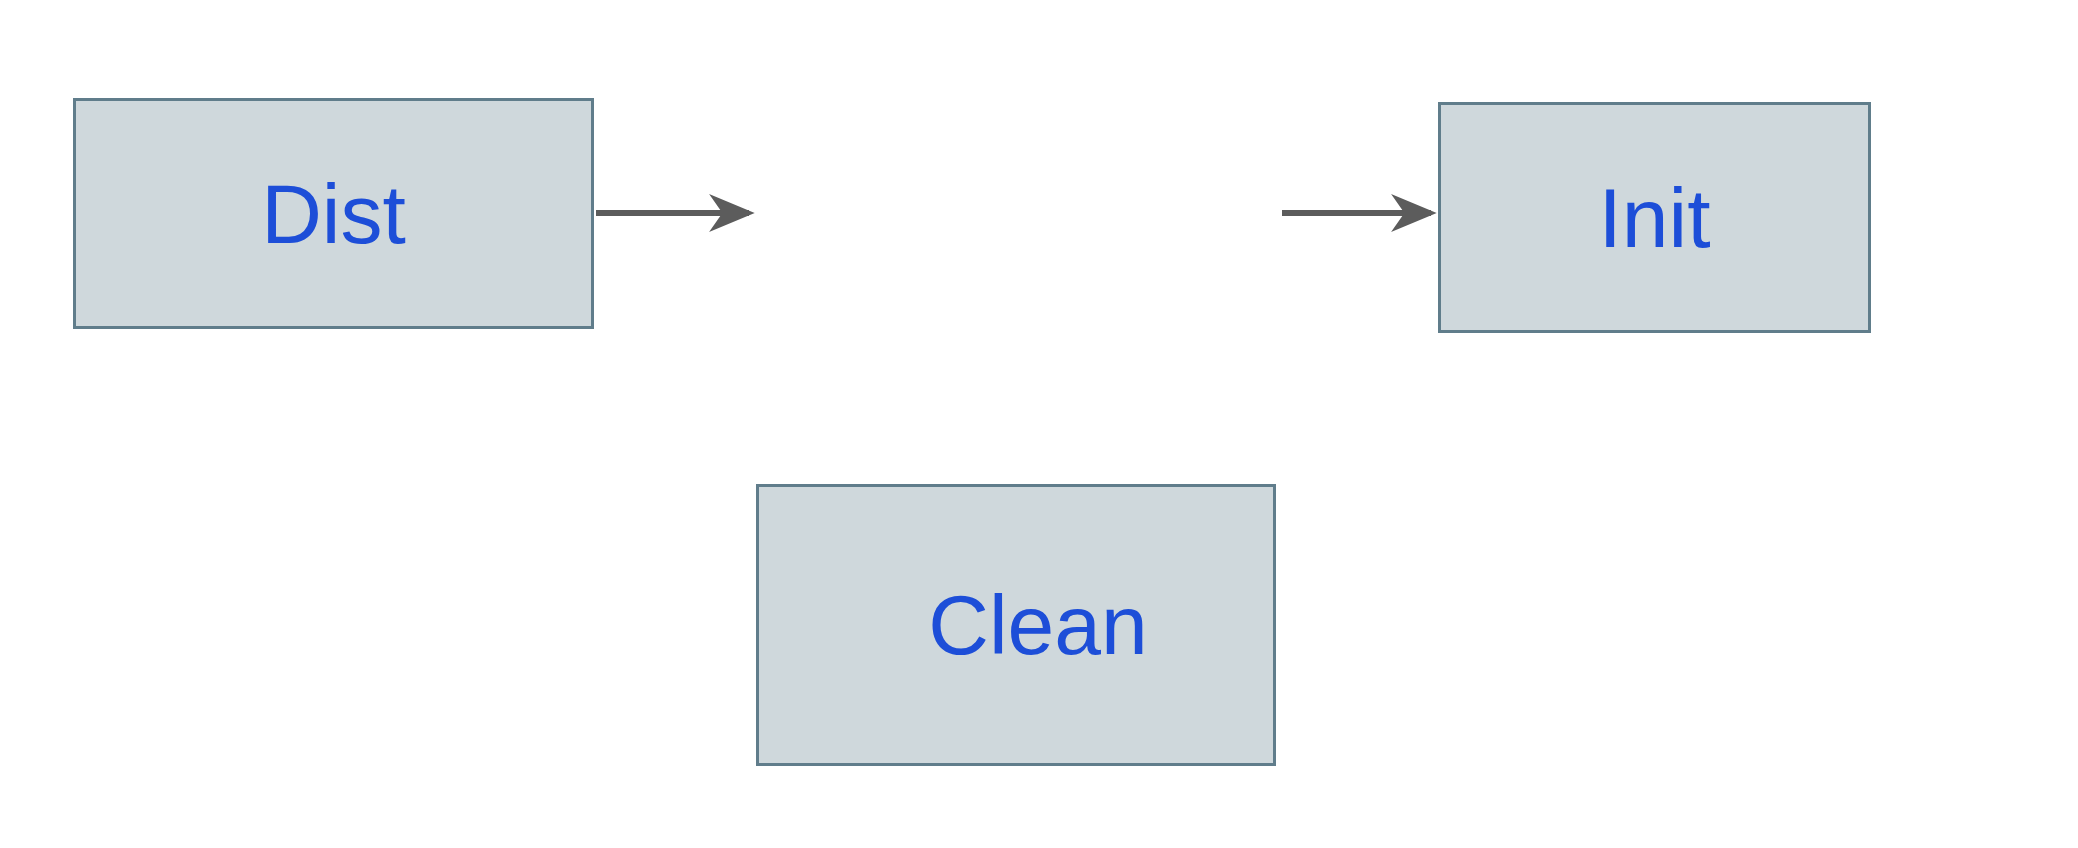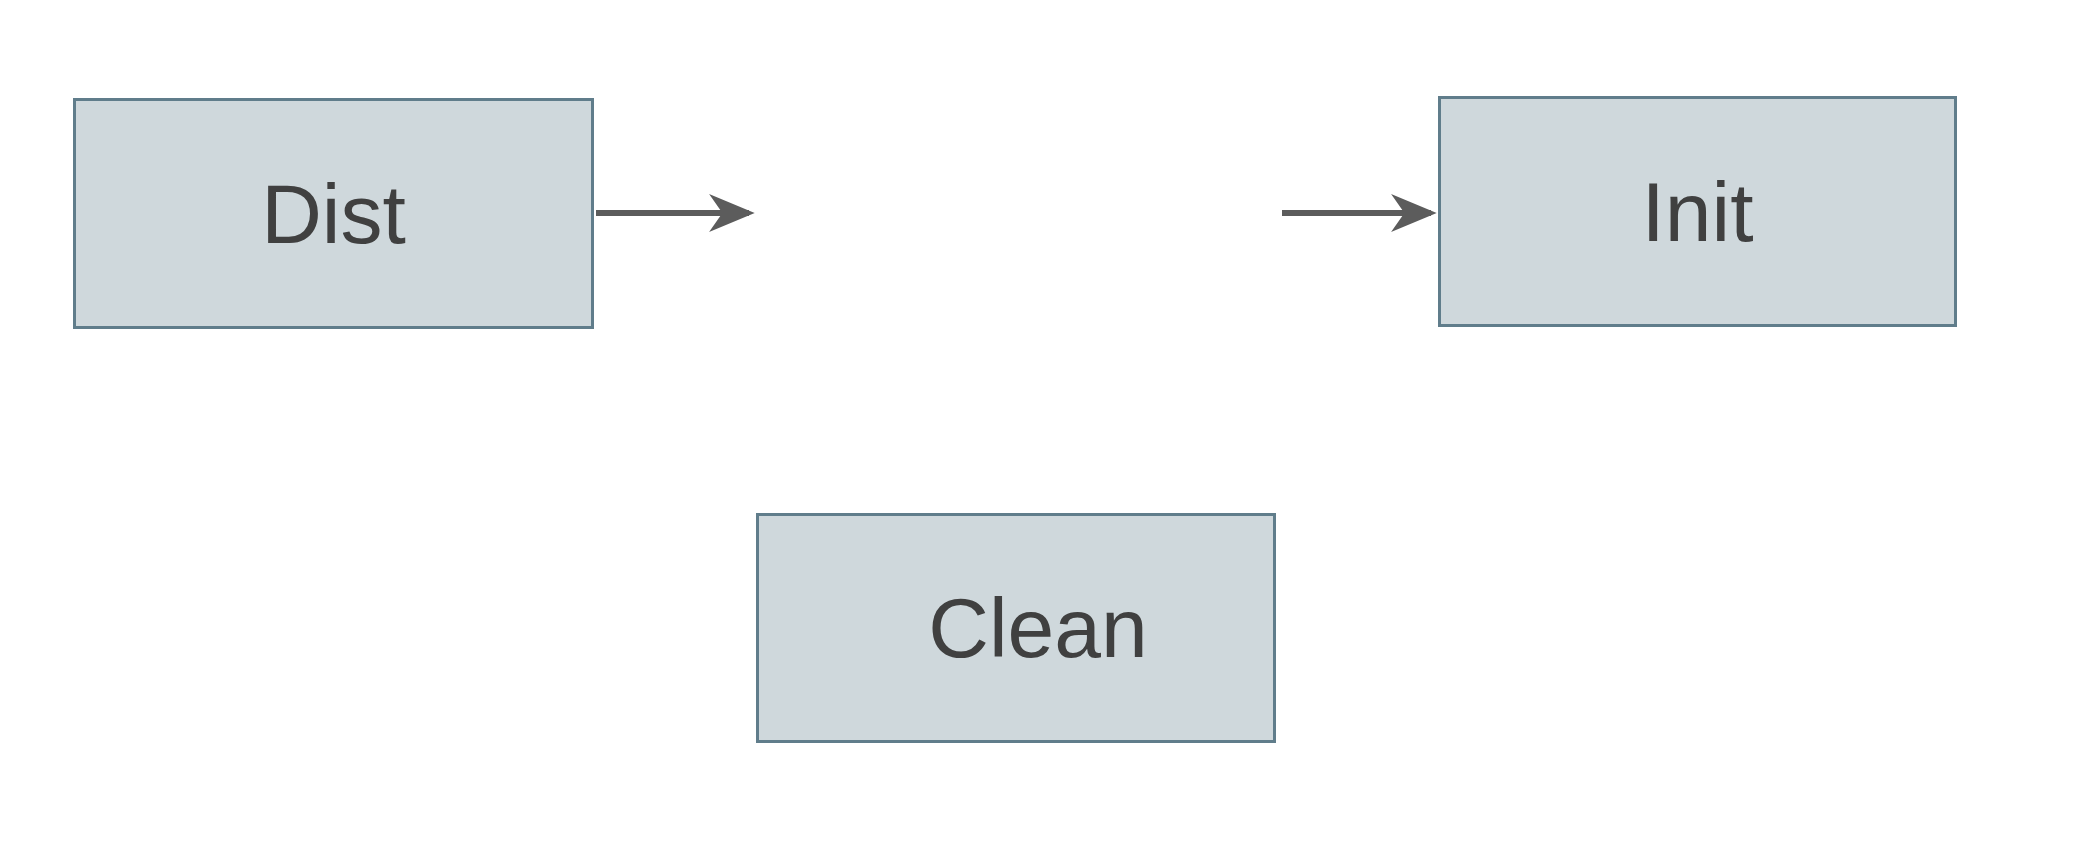--- a/index.html
+++ b/index.html
@@ -20,28 +20,28 @@
     box-sizing: border-box;
     background: #cfd8dc;
     border: 3px solid #607d8b;
     display: flex;
     align-items: center;
     justify-content: center;
   }
   .node-label {
     font-size: 84px;
     font-weight: 400;
-    color: #404040;
+    color: #1d4ed8;
     line-height: 1;
     white-space: nowrap;
   }
   .node-dist    { left: 73px;   top: 98px;  width: 521px; height: 231px; }
   .node-compile { left: 756px;  top: 98px;  width: 524px; height: 231px; }
-  .node-init    { left: 1438px; top: 96px;  width: 519px; height: 231px; text-align: right; }
-  .node-clean   { left: 756px;  top: 513px; width: 520px; height: 230px; padding-left: 44px; }
+  .node-init    { left: 1438px; top: 102px;  width: 433px; height: 231px; text-align: right; }
+  .node-clean   { left: 756px;  top: 484px; width: 520px; height: 282px; padding-left: 44px; }
   .connectors {
     position: absolute;
     left: 0;
     top: 0;
     width: 2078px;
     height: 848px;
     pointer-events: none;
   }
 </style>
 </head>

